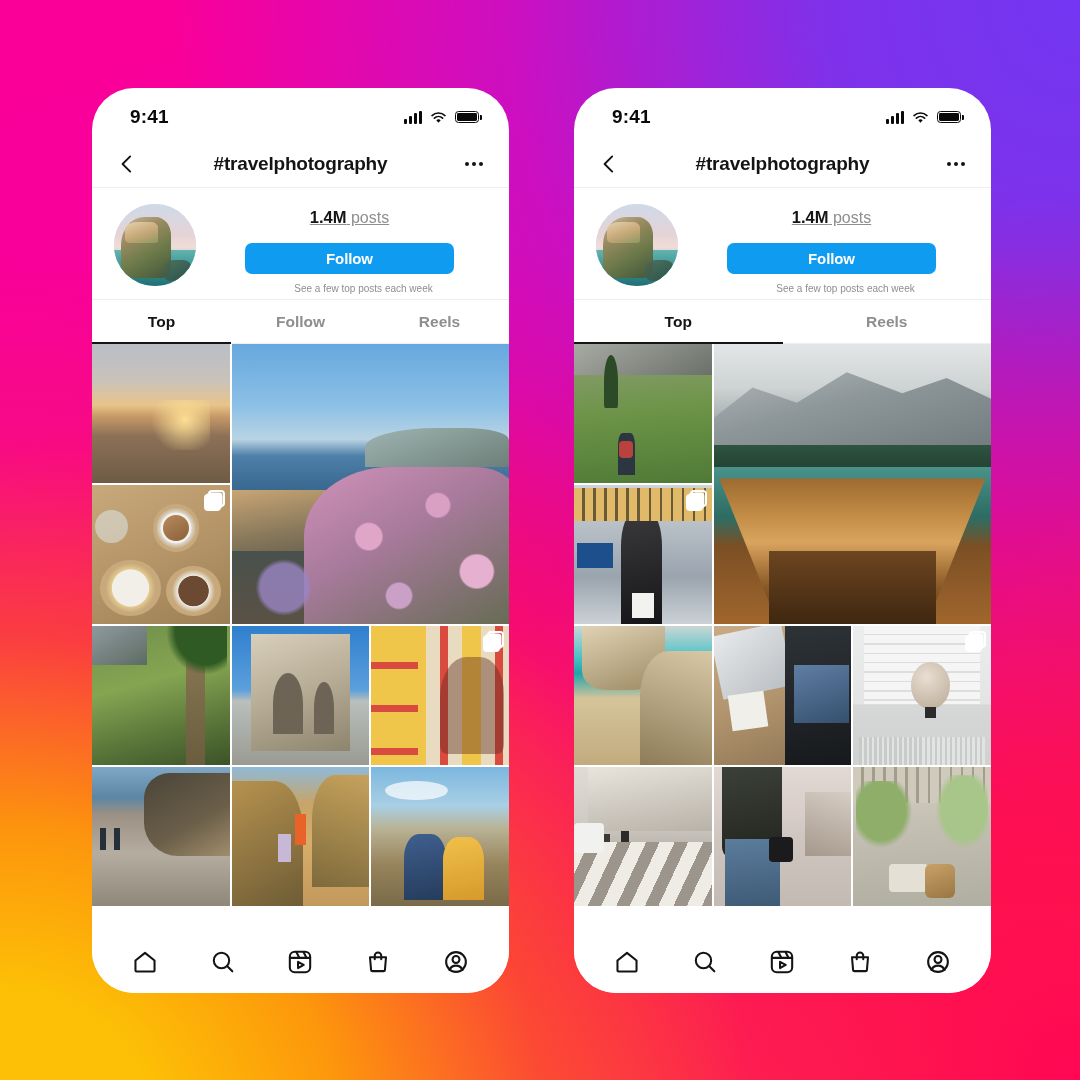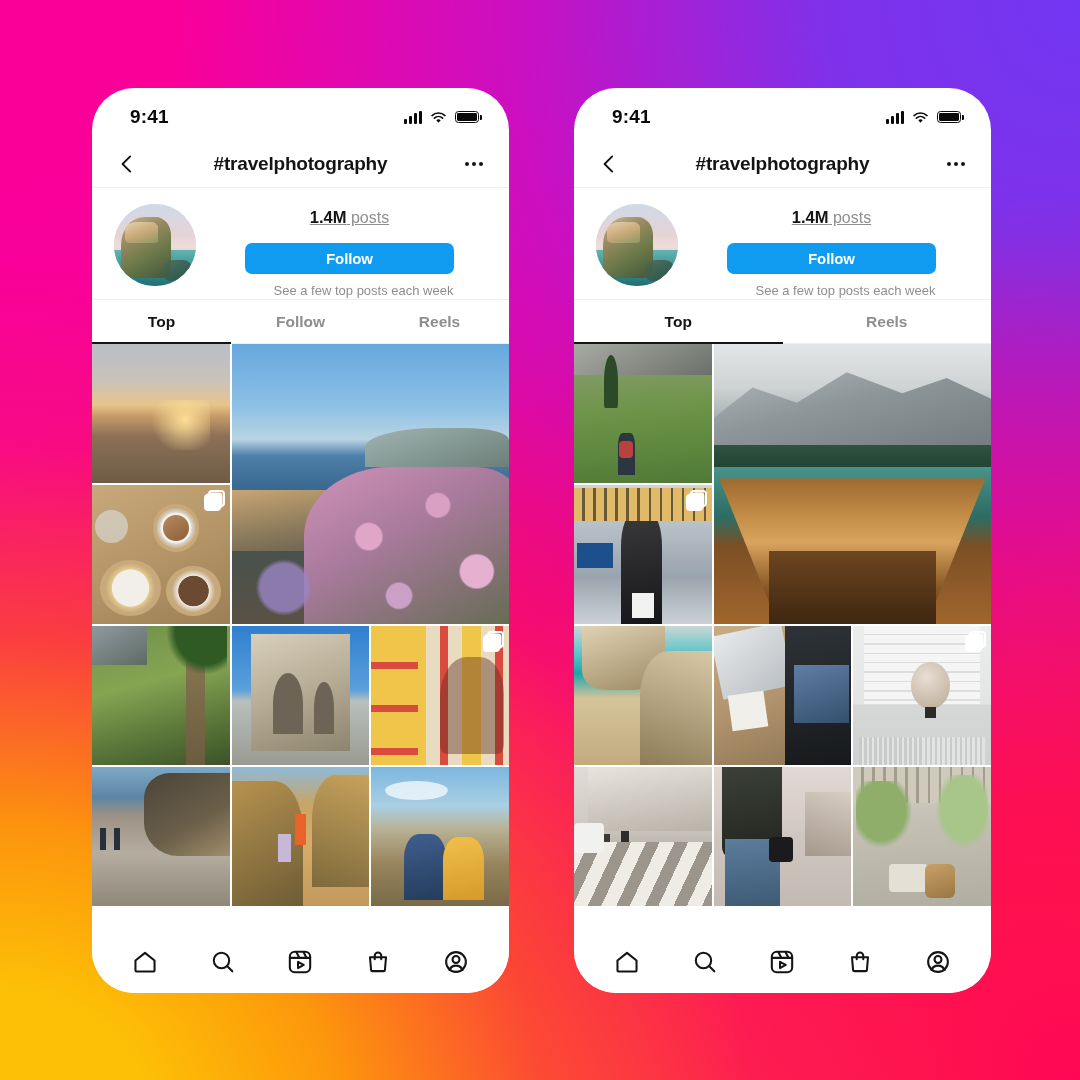--- a/index.html
+++ b/index.html
@@ -77,21 +77,21 @@
 
   .pinfo { flex:1; display:flex; flex-direction:column; align-items:center; padding-top:4px; }
   .posts-line { font-size:16px; color:#8e8e8e; font-weight:400;text-decoration:underline; }
   .posts-line b { color:#141414; font-weight:700; font-size:16.5px; }
   .follow-btn {
     margin-top:16px; width:100%; max-width:209px; height:31px;
     background:#0F9BF0; color:#ffffff; border-radius:7px;
     display:flex; align-items:center; justify-content:center;
     font-size:15px; font-weight:700; letter-spacing:-.1px;
   }
-  .sub-note { margin-top:9px; font-size:13px; color:#8e8e8e;margin-left:28px; }
+  .sub-note { margin-top:9px; font-size:10px; color:#8e8e8e;margin-left:28px; }
 
   
   .tabs { flex:0 0 44px; display:flex; border-bottom:1px solid #eceef0; position:relative; }
   .tab {
     flex:1; display:flex; align-items:center; justify-content:center;
     font-size:15.5px; color:#8e8e8e; font-weight:600; position:relative;
   }
   .tab.active { color:#141414; font-weight:700; }
   .tab.active::after {
     content:""; position:absolute; left:0; right:0; bottom:-1px; height:2px; background:#141414;

